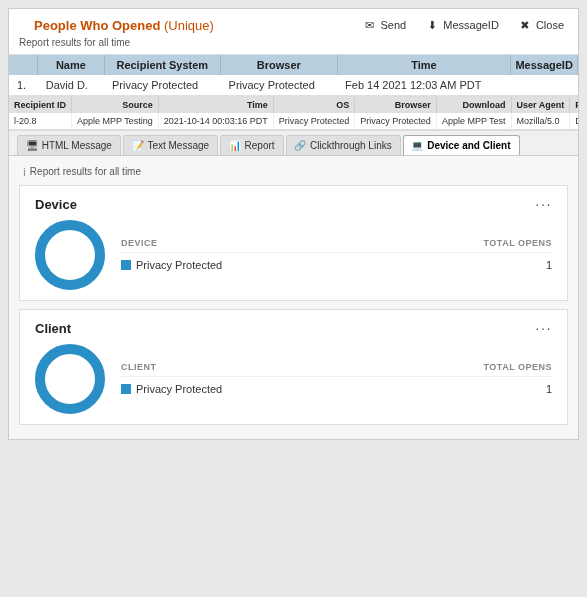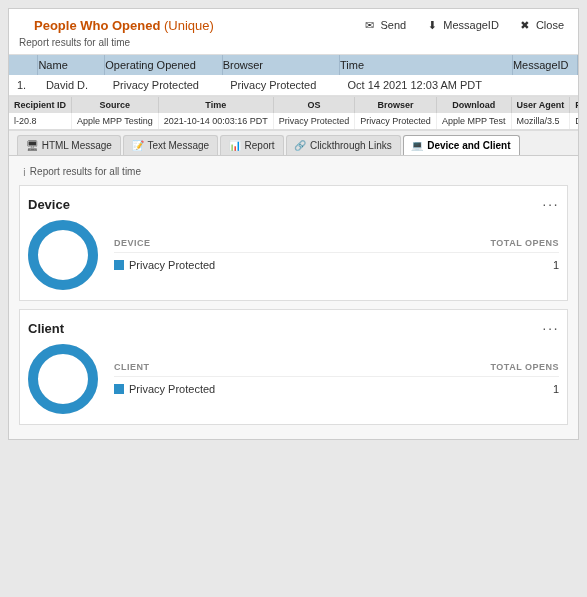--- a/index.html
+++ b/index.html
@@ -74,22 +74,22 @@
     .top-table {
       width: 100%;
       border-collapse: collapse;
       font-size: 11px;
     }
     .top-table thead tr {
       background: #b8cfe0;
     }
     .top-table thead th {
       padding: 4px 0;
-      text-align: left;
-      font-weight: normal;
+      text-align: center;
+      font-weight: bold;
       color: #222;
       border-right: 1px solid #a0b8cc;
     }
     .top-table tbody tr {
       background: #fff;
     }
     .top-table tbody td {
       padding: 4px 8px;
       border-bottom: 1px solid #e0e0e0;
       color: #333;
@@ -107,21 +107,21 @@
     .detail-table {
       width: 100%;
       border-collapse: collapse;
       font-size: 9px;
     }
     .detail-table thead tr {
       background: #e0e0e0;
     }
     .detail-table thead th {
       padding: 3px 5px;
-      text-align: center;
+      text-align: right;
       font-weight: bold;
       color: #222;
       white-space: nowrap;
       border-right: 1px solid #ccc;
     }
     .detail-table tbody tr {
       background: #fff;
     }
     .detail-table tbody td {
       padding: 3px 5px;
@@ -175,21 +175,21 @@
     }
     .info-icon {
       color: #888;
       font-size: 11px;
     }
     
     .chart-section {
       background: #fff;
       border: 1px solid #ddd;
       margin-bottom: 8px;
-      padding: 10px 8px;
+      padding: 10px 15px;
     }
     .chart-section-title-row {
       display: flex;
       justify-content: space-between;
       align-items: center;
       margin-bottom: 8px;
     }
     .chart-section-title {
       font-size: 13px;
       font-weight: bold;
@@ -289,33 +289,33 @@
         </div>
       </div>
       <div class="report-subtitle">Report results for all time</div>
     </div>
 
     <table class="top-table">
       <thead>
         <tr>
           <th></th>
           <th>Name</th>
-          <th>Operating Opened</th>
+          <th>Recipient System</th>
           <th>Browser</th>
           <th>Time</th>
           <th>MessageID</th>
         </tr>
       </thead>
       <tbody>
         <tr>
           <td class="row-num">1.</td>
           <td>David D.</td>
           <td>Privacy Protected</td>
           <td>Privacy Protected</td>
-          <td>Oct 14 2021 12:03 AM PDT</td>
+          <td>Feb 14 2021 12:03 AM PDT</td>
           <td></td>
         </tr>
       </tbody>
     </table>
 
     <div class="detail-table-wrap">
       <table class="detail-table">
         <thead>
           <tr>
             <th>Recipient ID</th>
@@ -330,21 +330,21 @@
           </tr>
         </thead>
         <tbody>
           <tr>
             <td>l-20.8</td>
             <td>Apple MPP Testing</td>
             <td>2021-10-14 00:03:16 PDT</td>
             <td>Privacy Protected</td>
             <td>Privacy Protected</td>
             <td>Apple MPP Test</td>
-            <td>Mozilla/3.5</td>
+            <td>Mozilla/5.0</td>
             <td>David</td>
 
           </tr>
         </tbody>
       </table>
     </div>
 
     <div class="tabs-row">
       <div class="tab">
         <span class="tab-icon">🖥</span>

